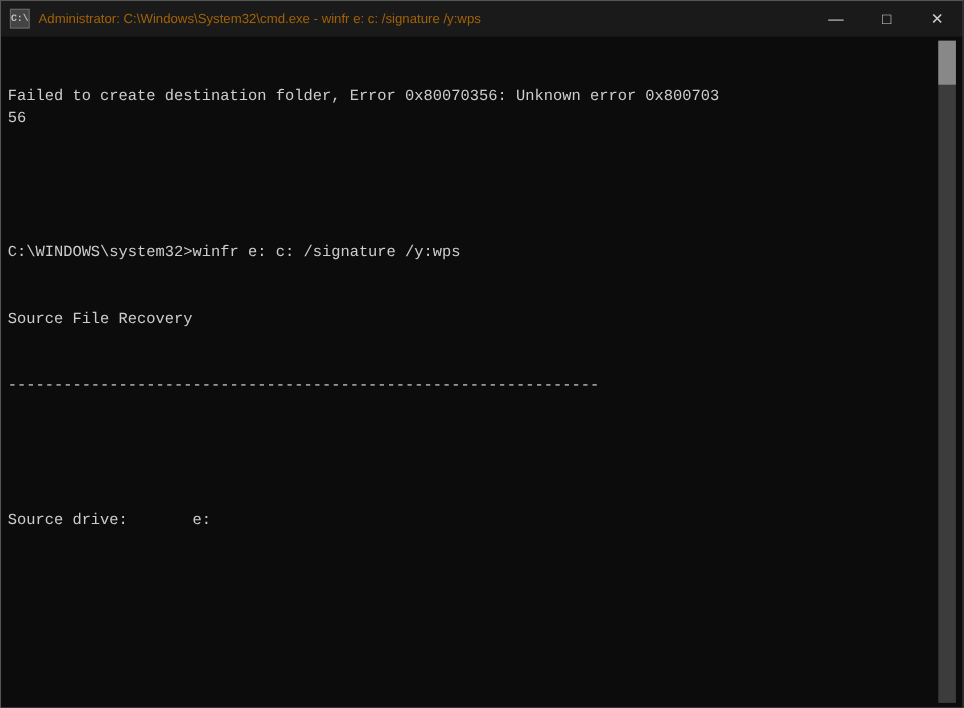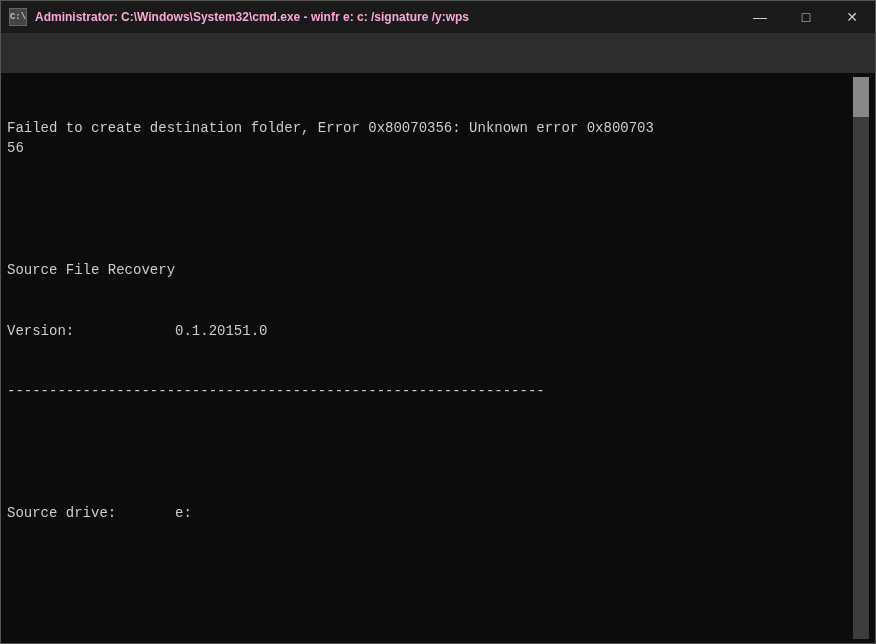--- a/index.html
+++ b/index.html
@@ -42,25 +42,24 @@
       display: flex;
       align-items: center;
       justify-content: center;
       font-size: 10px;
       color: #ccc;
       border: 1px solid #666;
       flex-shrink: 0;
     }
 
     .title-bar-text {
-      color: #f9a8d4;
+      color: #a16207;
       font-size: 12px;
       font-family: 'Segoe UI', Arial, sans-serif;
       flex: 1;
-      font-weight: bold;
     }
 
     .title-bar-controls {
       display: flex;
       gap: 0;
       position: absolute;
       right: 0;
       top: 0;
       height: 100%;
     }
@@ -79,21 +78,20 @@
       font-family: Arial, sans-serif;
     }
 
     .terminal-body {
       background: #0c0c0c;
       flex: 1;
       padding: 4px 6px;
       overflow: hidden;
       position: relative;
       display: flex;
-      margin-top: 40px;
     }
 
     .terminal-content {
       flex: 1;
       overflow: hidden;
     }
 
     .scrollbar {
       width: 16px;
       background: #3c3c3c;
@@ -144,22 +142,22 @@
       <button class="title-btn">□</button>
       <button class="title-btn close">✕</button>
     </div>
   </div>
 
   <div class="terminal-body">
     <div class="terminal-content">
       <div class="terminal-text">
         <span class="line">Failed to create destination folder, Error 0x80070356: Unknown error 0x800703<br>56</span>
         <span class="empty-line"></span>
+        <span class="line">C:\WINDOWS\system32&gt;winfr e: c: /signature /y:wps</span>
         <span class="line">Source File Recovery</span>
-        <span class="line">Version:            0.1.20151.0</span>
         <span class="line">----------------------------------------------------------------</span>
         <span class="empty-line"></span>
         <span class="line">Source drive:       e:</span>
         
         
         
         
         
         
         

